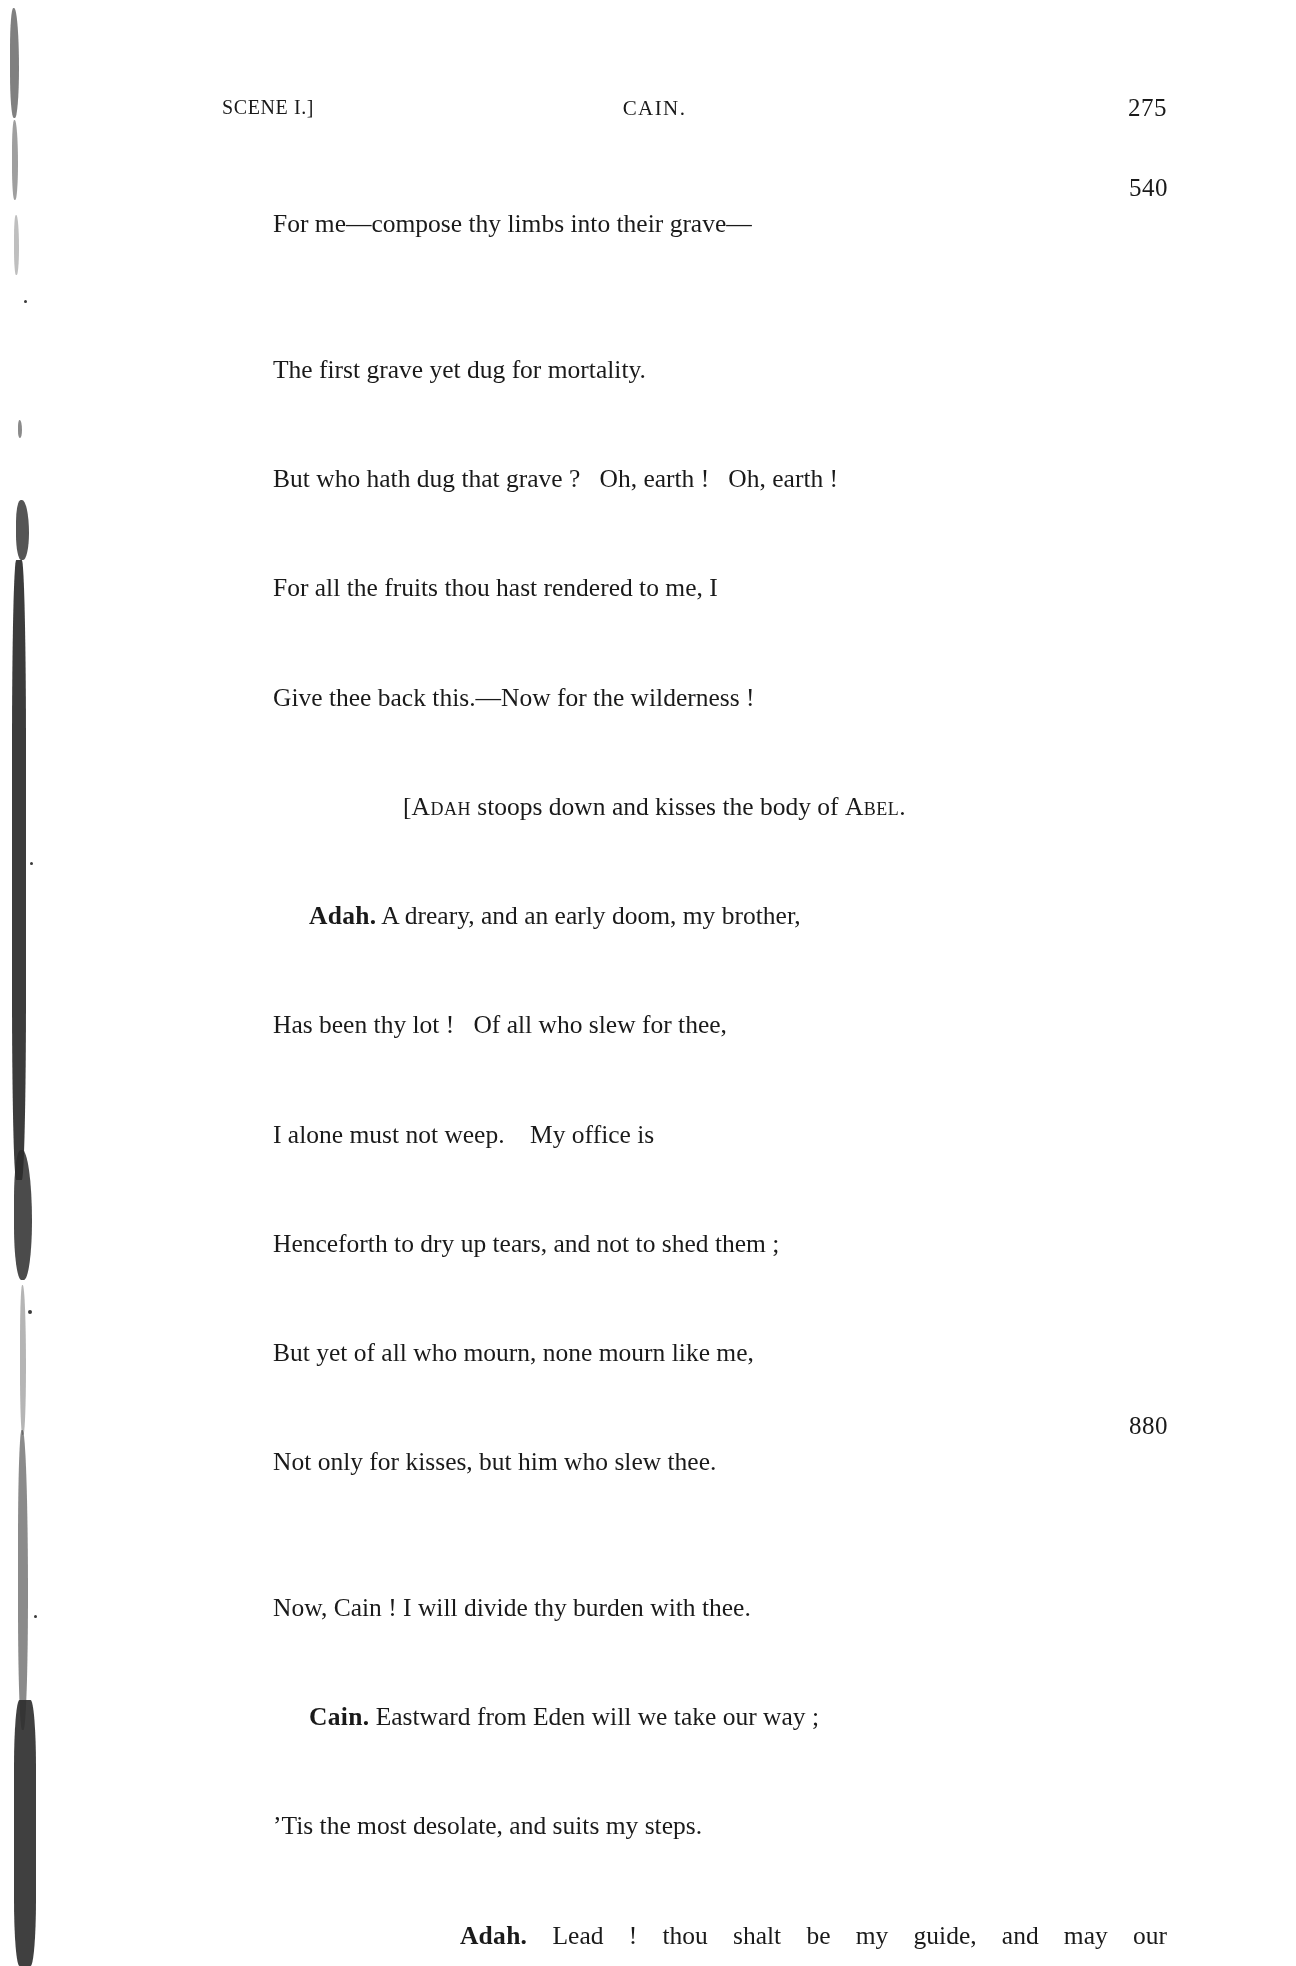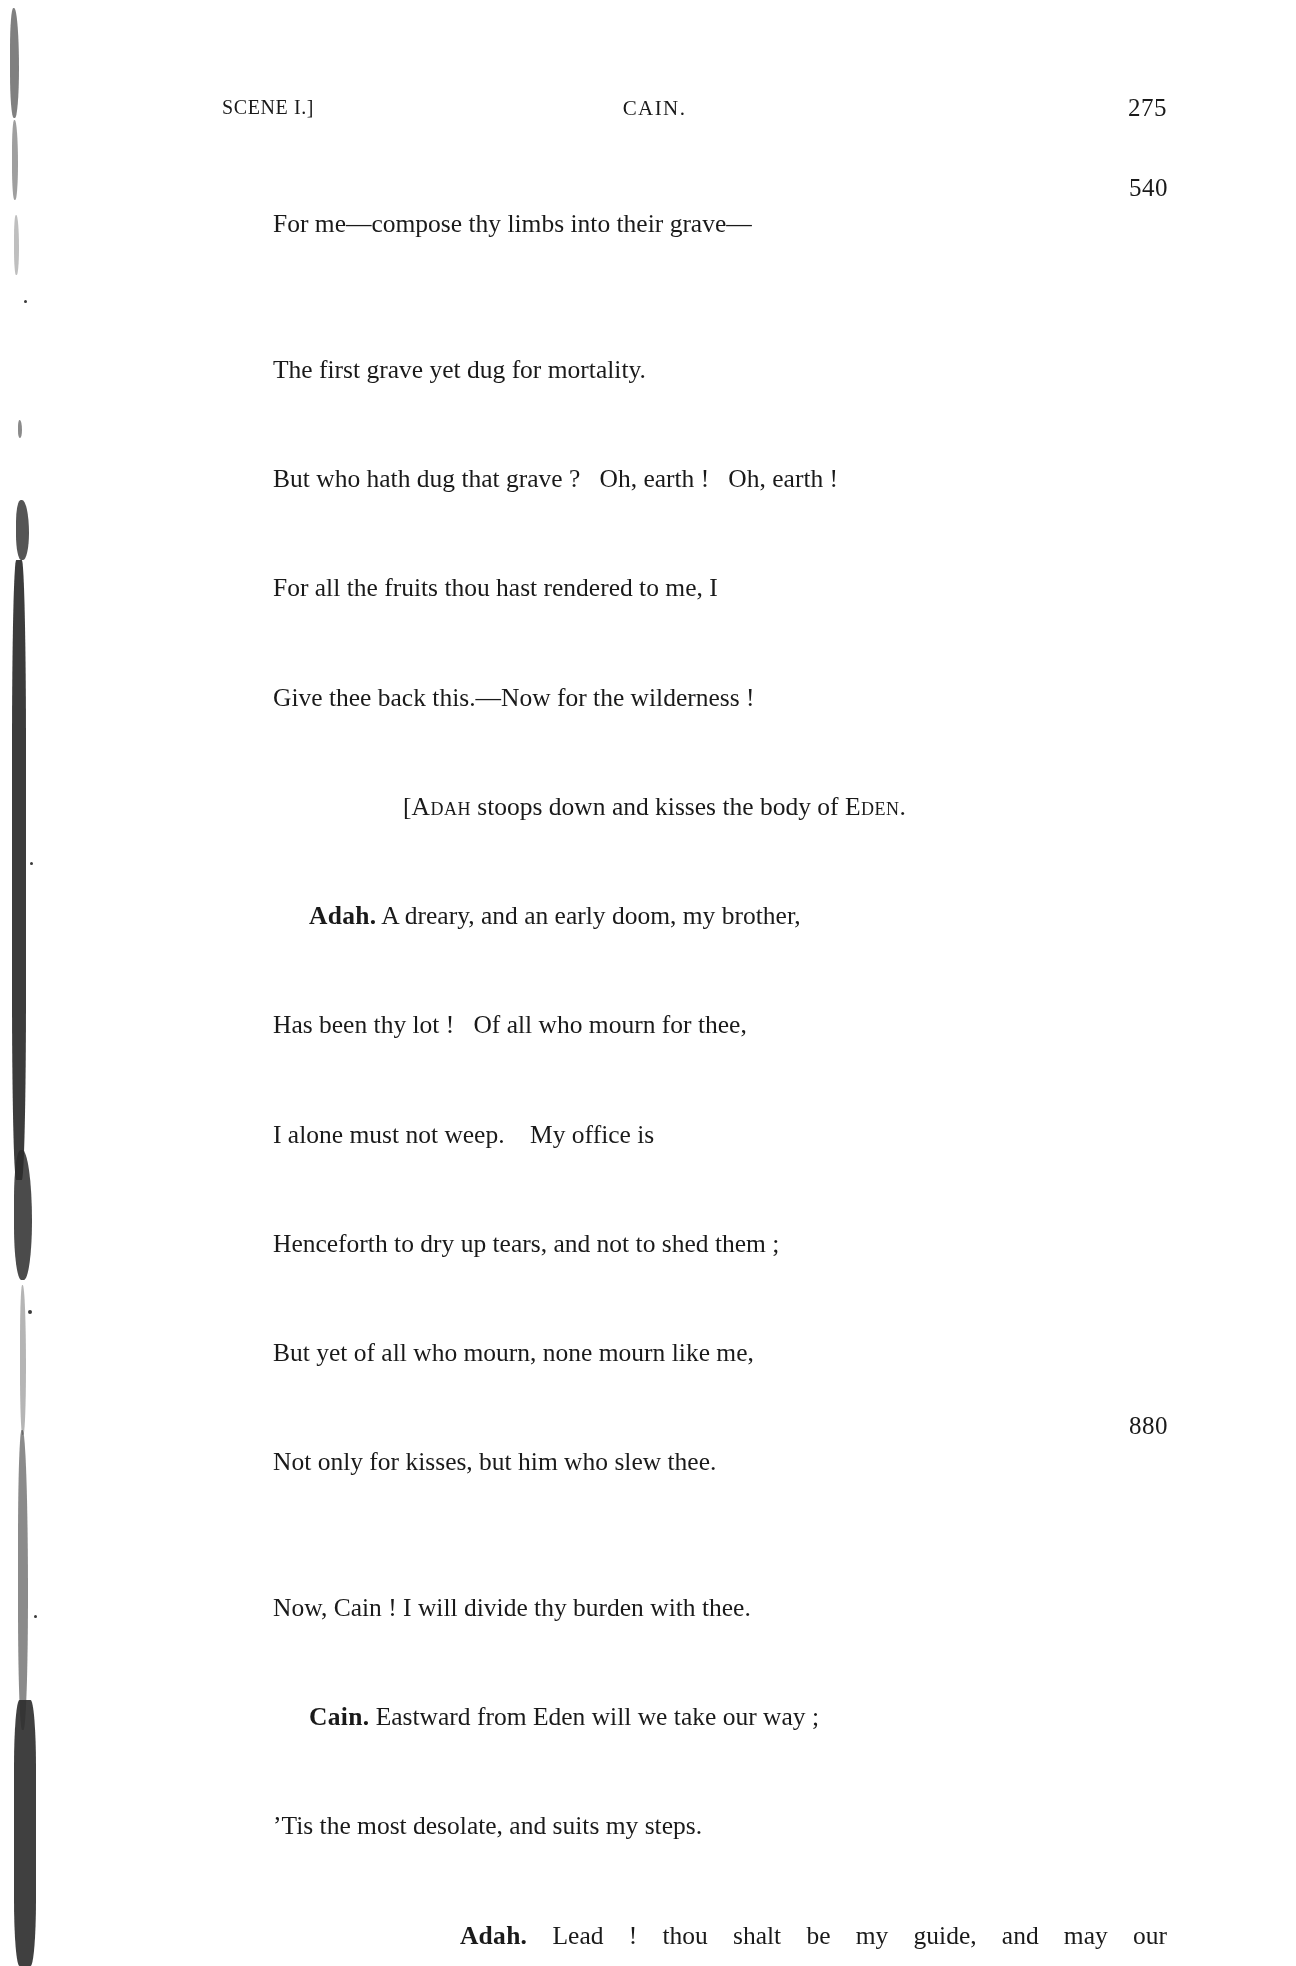--- a/index.html
+++ b/index.html
@@ -157,29 +157,29 @@
 
       <div class="line">
         <span>For all the fruits thou hast rendered to me, I</span>
       </div>
 
       <div class="line">
         <span>Give thee back this.—Now for the wilderness !</span>
       </div>
 
       <div class="line indent-stage">
-        <span>[</span><span class="sc">Adah</span><span class="it"> stoops down and kisses the body of </span><span class="sc">Eden.</span>
+        <span>[</span><span class="sc">Adah</span><span class="it"> stoops down and kisses the body of </span><span class="sc">Abel.</span>
       </div>
 
       <div class="line indent-speaker">
         <span class="spk">Adah.</span><span> A dreary, and an early doom, my brother,</span>
       </div>
 
       <div class="line">
-        <span>Has been thy lot !   Of all who mourn for thee,</span>
+        <span>Has been thy lot !   Of all who slew for thee,</span>
       </div>
 
       <div class="line">
         <span>I alone must not weep.    My office is</span>
       </div>
 
       <div class="line">
         <span>Henceforth to dry up tears, and not to shed them ;</span>
       </div>
 

